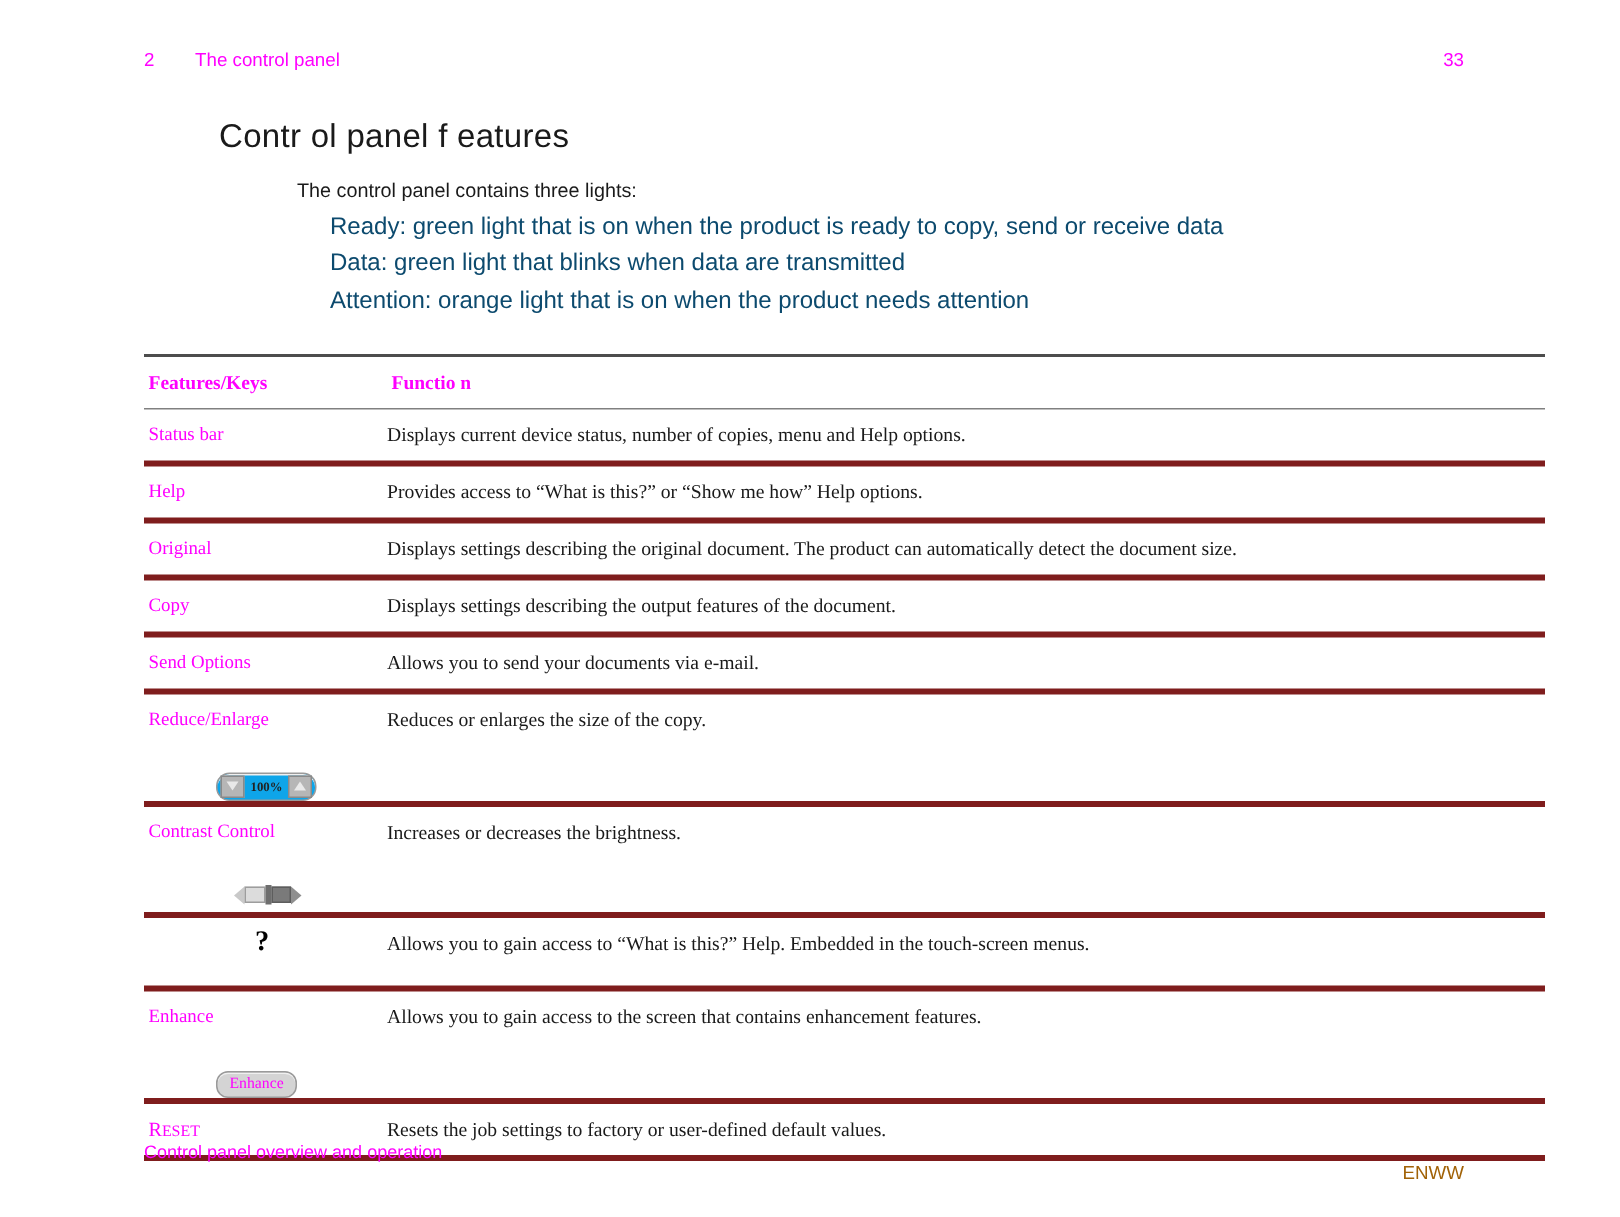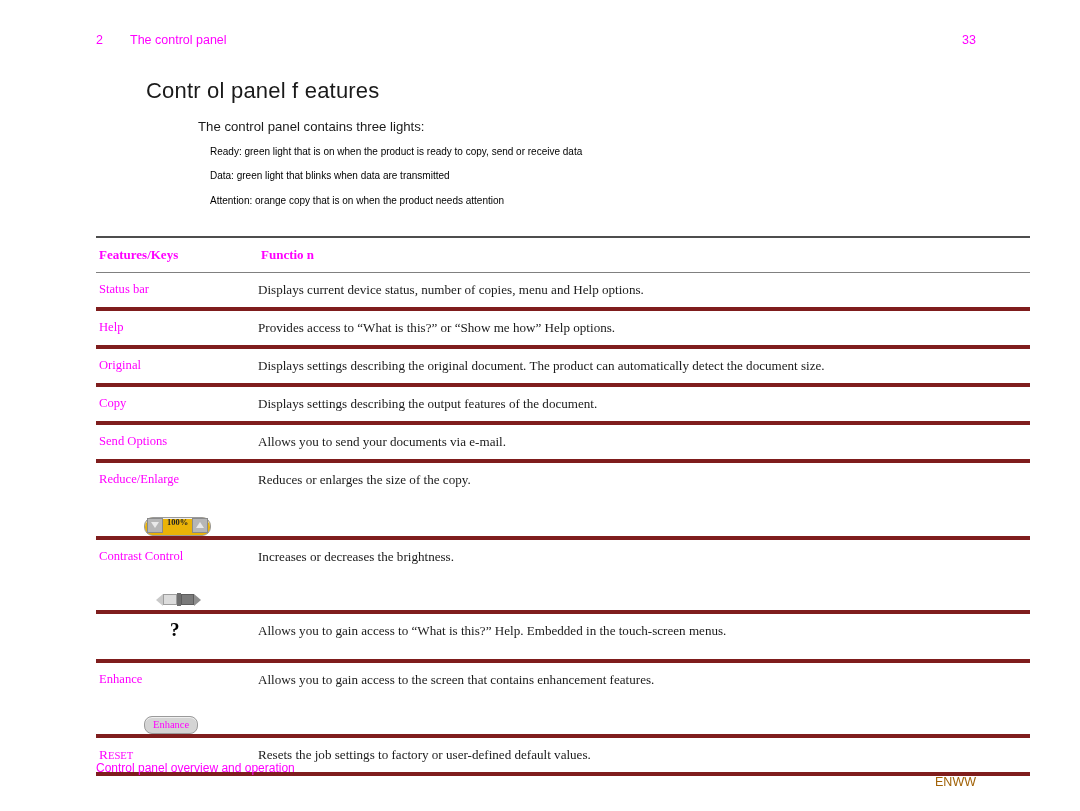--- a/index.html
+++ b/index.html
@@ -64,24 +64,24 @@
     top: 115px;
     left: 198px;
     width: 800px;
   }
   .intro-lead {
     font-size: 13.2px;
     line-height: 24.5px;
     color: #1a1a1a;
   }
   .intro-item {
-    font-size: 10px;
+    font-size: 16px;
     line-height: 24.5px;
-    color: #000000;
-    margin-left: 12px;
+    color: #0c4a6e;
+    margin-left: 22px;
   }
 
   
   .feature-table {
     position: absolute;
     top: 236px;
     left: 96px;
     width: 934px;
     border-collapse: collapse;
   }
@@ -124,23 +124,23 @@
     padding-bottom: 20px;
   }
 
   
   .widget-wrap {
     margin-top: 7px;
     margin-left: 48px;
   }
   .stepper {
     display: inline-flex;
-    align-items: flex-start;
+    align-items: center;
     height: 17px;
-    background: #eab308;
+    background: #0ea5e9;
     border: 1px solid #9a9a9a;
     border-radius: 9px;
     padding: 0 2px;
     box-shadow: inset 0 1px 0 #efefef;
   }
   .stepper-btn {
     width: 14px;
     height: 13px;
     background: #b6b6b6;
     border: 1px solid #8a8a8a;
@@ -276,21 +276,21 @@
   <span class="hdr-chapter-title">The control panel</span>
   <span class="hdr-page-num">33</span>
 </div>
 
 <h1 class="page-title">Contr ol panel f eatures</h1>
 
 <div class="intro">
   <div class="intro-lead">The control panel contains three lights:</div>
   <div class="intro-item">Ready: green light that is on when the product is ready to copy, send or receive data</div>
   <div class="intro-item">Data: green light that blinks when data are transmitted</div>
-  <div class="intro-item">Attention: orange copy that is on when the product needs attention</div>
+  <div class="intro-item">Attention: orange light that is on when the product needs attention</div>
 </div>
 
 <table class="feature-table">
   <thead>
     <tr>
       <th class="col-key">
         <div class="th-text">Features/Keys</div>
       </th>
       <th class="col-fn">
         <div class="th-text">Functio n</div>

